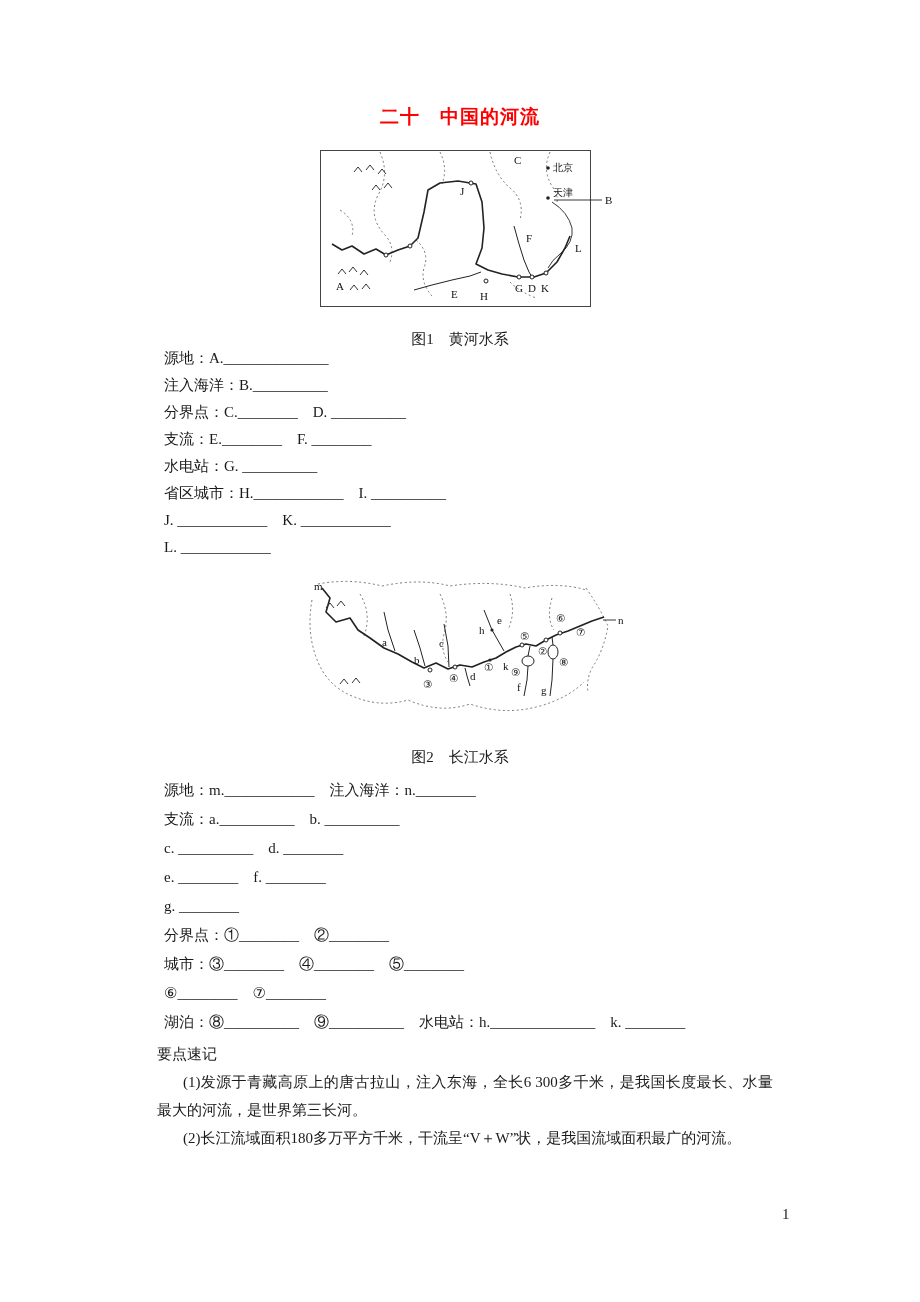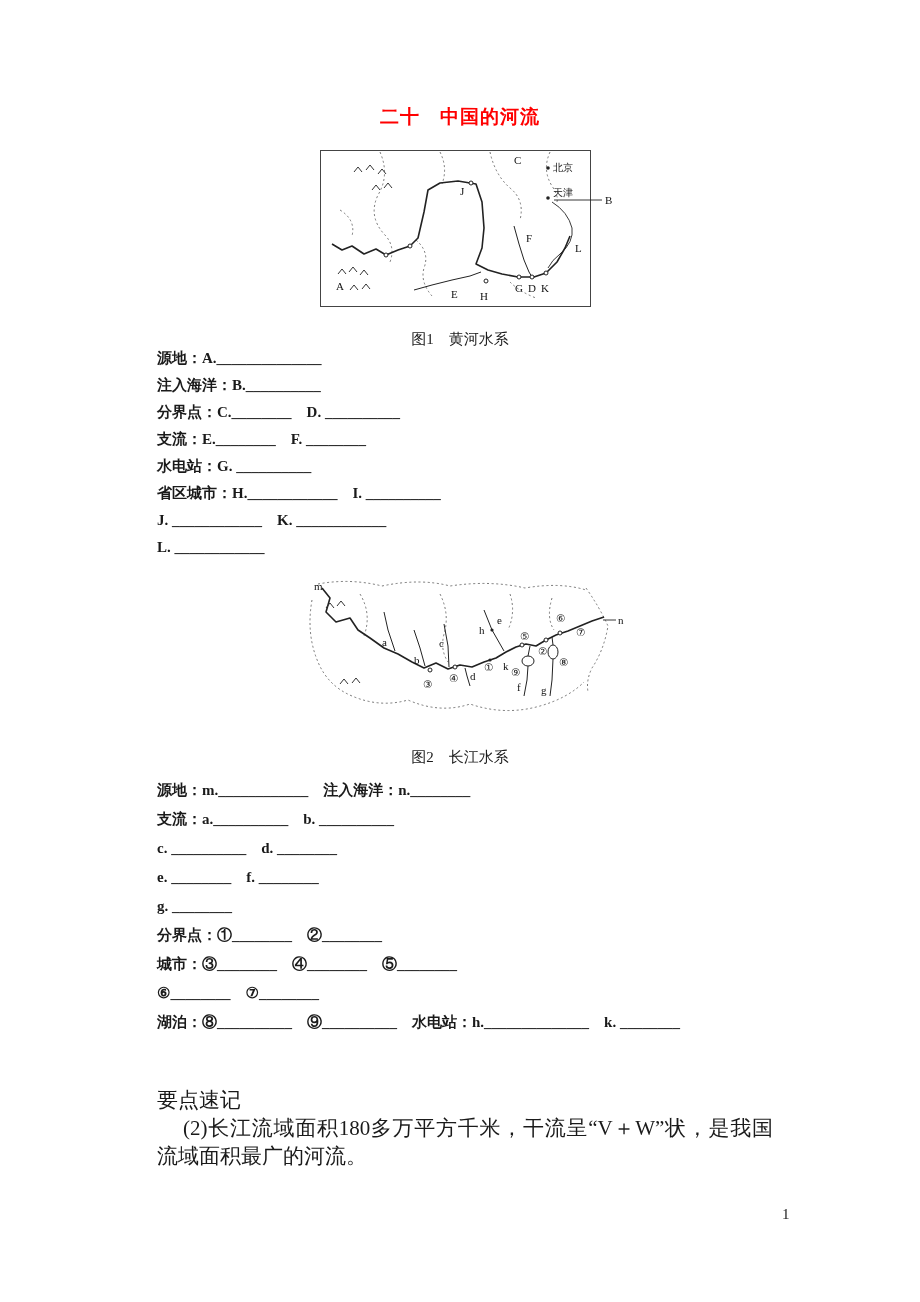--- a/index.html
+++ b/index.html
@@ -11,25 +11,25 @@
   .title {
     position:absolute; top:104px; left:0; width:100%;
     text-align:center; font-size:19px; font-weight:bold; color:#ff0000;
     letter-spacing:1px; margin:0;
   }
   .fig1 { position:absolute; top:150px; left:320px; }
   .fig2 { position:absolute; top:574px; left:300px; }
   .caption { position:absolute; left:0; width:100%; text-align:center; font-size:15px; }
   .cap1 { top:322px;margin-top:8px; }
   .cap2 { top:748px; }
-  .form { position:absolute; left:157px; font-size:15px; white-space:pre;font-weight:bold; }
+  .form { position:absolute; left:164px; font-size:15px; white-space:pre; }
   .form1 { top:345px; line-height:27px; }
   .form2 { top:776px; line-height:29px; }
   .form-line { height:inherit; }
-  .notes { position:absolute; top:1040px; left:157px; width:616px; font-size:21px; line-height:28px;margin-top:46px; }
+  .notes { position:absolute; top:1040px; left:157px; width:616px; font-size:15px; line-height:28px; }
   .notes p { margin:0; text-align:justify; }
   .indent { text-indent:26px; }
   .pageno { position:absolute; top:1206px; left:782px; font-size:15px; }
   
   .frame  { fill:none; stroke:#444; stroke-width:1; }
   .dash   { fill:none; stroke:#555; stroke-width:0.8; stroke-dasharray:2 2.6; }
   .river  { fill:none; stroke:#222; stroke-width:1.6; stroke-linejoin:round; }
   .river2 { fill:none; stroke:#222; stroke-width:1; }
   .thin   { fill:none; stroke:#222; stroke-width:0.9; }
   .mtn    { fill:none; stroke:#333; stroke-width:1; }
@@ -166,18 +166,19 @@
         <text class="circ" x="211" y="102">⑨</text>
       </g>
     </svg>
   </div>
   <div class="caption cap2">图2　长江水系</div>
 
   <div class="form form2"><div class="form-line">源地：m.____________　注入海洋：n.________</div><div class="form-line">支流：a.__________　b. __________</div><div class="form-line">c. __________　d. ________</div><div class="form-line">e. ________　f. ________</div><div class="form-line">g. ________</div><div class="form-line">分界点：①________　②________</div><div class="form-line">城市：③________　④________　⑤________</div><div class="form-line">⑥________　⑦________</div><div class="form-line">湖泊：⑧__________　⑨__________　水电站：h.______________　k. ________</div></div>
 
   <div class="notes">
     <p>要点速记</p>
+    <p class="indent">(1)发源于青藏高原上的唐古拉山，注入东海，全长6 300多千米，是我国长度最长、水量最大的河流，是世界第三长河。</p>
     <p class="indent">(2)长江流域面积180多万平方千米，干流呈“V＋W”状，是我国流域面积最广的河流。</p>
   </div>
 
   <div class="pageno">1</div>
 
 </div>
 
 </body></html>

